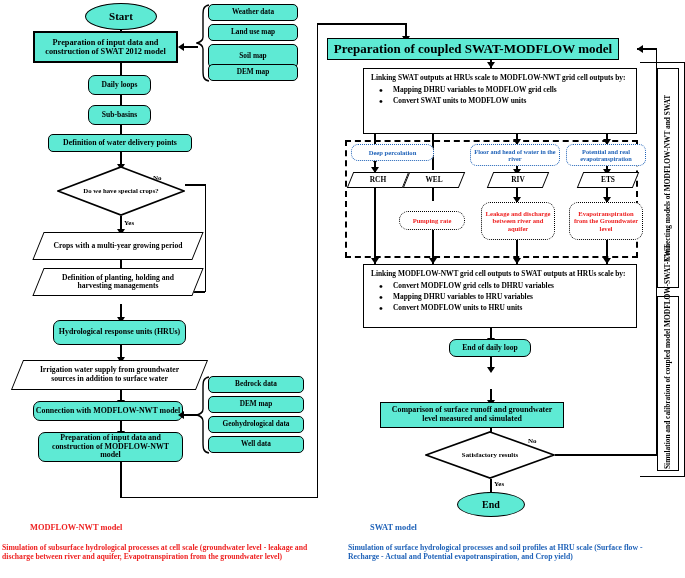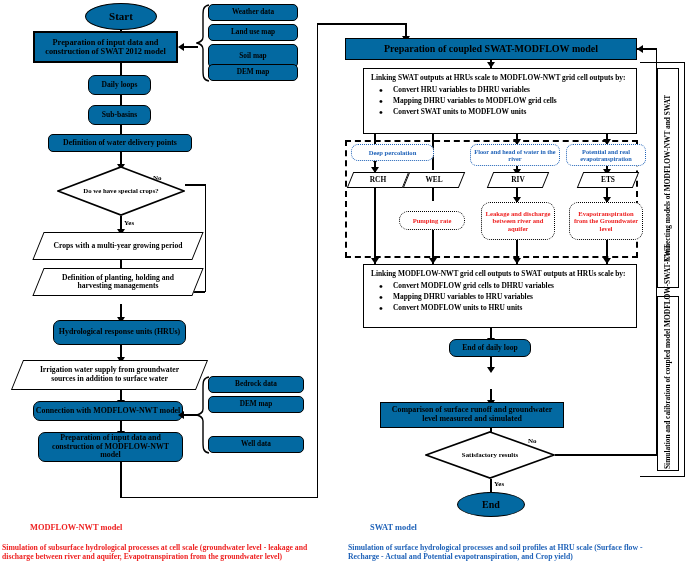--- a/index.html
+++ b/index.html
@@ -2,21 +2,21 @@
 <html><head>
 <meta charset="utf-8">
 <style>
   html,body{margin:0;padding:0;background:#fff;}
   body{width:685px;height:578px;position:relative;
        font-family:"Liberation Serif",serif;color:#000;overflow:hidden;}
   .stage{position:absolute;left:0;top:0;width:685px;height:578px;}
 
   
   .node{position:absolute;box-sizing:border-box;border:1.4px solid #000;
-        background:#0369a1;display:flex;align-items:center;justify-content:center;
+        background:#5eead4;display:flex;align-items:center;justify-content:center;
         text-align:center;font-weight:bold;line-height:1.12;}
   .rect{}
   .rect.thick{border-width:2.2px;}
   .round{border-radius:7px;}
   .round-sm{border-radius:5px;}
   .ellipse{border-radius:50%;}
   .para{border:none;background:transparent;}
   .para .pshape{position:absolute;left:0;top:0;width:100%;height:100%;
         border:1.5px solid #000;background:#fff;
         transform:skewX(-22deg);box-sizing:border-box;}
@@ -186,43 +186,45 @@
   </svg>
   <div class="ln hln" style="left:182px;top:46.2px;width:16px;"></div>
   <div class="arrow left" style="left:178px;top:43px;"></div>
 
   <div class="node round-sm" style="left:208px;top:376px;width:96px;height:17px;font-size:7.3px;">
     <span>Bedrock data</span>
     </div>
   <div class="node round-sm" style="left:208px;top:396px;width:96px;height:17px;font-size:7.3px;">
     <span>DEM map</span>
     </div>
+  <div class="node round-sm" style="left:208px;top:416px;width:96px;height:17px;font-size:7.3px;">
+    <span>Geohydrological data</span>
+    </div>
   <div class="node round-sm" style="left:208px;top:436px;width:96px;height:17px;font-size:7.3px;">
     <span>Well data</span>
     </div>
   <svg class="brk" style="left:196px;top:376px;" width="14" height="78" viewBox="0 0 14 78">
     <path d="M13,1 C7,2 7,6 7,12 L7,33 C7,37 4,38 1,39 C4,40 7,41 7,45 L7,66 C7,72 7,76 13,77" fill="none" stroke="#000" stroke-width="1.4"></path>
   </svg>
   <div class="ln hln" style="left:182px;top:414.2px;width:16px;"></div>
   <div class="arrow left" style="left:178px;top:411px;"></div>
 
-  <div class="node rect" style="left:345px;top:38px;width:292px;height:22px;font-size:10px;border-width:1.8px;">
+  <div class="node rect" style="left:327px;top:38px;width:292px;height:22px;font-size:13px;border-width:1.8px;">
     <span>Preparation of coupled SWAT-MODFLOW model</span>
   </div>
 
   <div class="ln hln" style="left:637px;top:48.2px;width:20px;"></div>
   <div class="arrow left" style="left:637px;top:45px;"></div>
 
   <div class="ln vln" style="left:490px;top:60px;height:9px;"></div>
   <div class="arrow down" style="left:486.5px;top:62px;"></div>
 
   <div class="listbox" style="left:363px;top:68px;width:274px;height:66px;font-size:7.4px;">
     <span class="hd">Linking SWAT outputs at HRUs scale to MODFLOW-NWT grid cell outputs by:</span>
     <ul>
-      <li>Convert HRU variables to DHRU variables</li>
       <li>Mapping DHRU variables to MODFLOW grid cells</li>
       <li>Convert SWAT units to MODFLOW units</li>
     </ul>
   </div>
 
   <div class="ln vln" style="left:374px;top:134px;height:30px;"></div>
   <div class="arrow down" style="left:370.5px;top:158px;"></div>
   <div class="ln vln" style="left:432px;top:134px;height:36px;"></div>
   <div class="ln vln" style="left:516px;top:134px;height:11px;"></div>
   <div class="arrow down" style="left:512.5px;top:139px;"></div>

